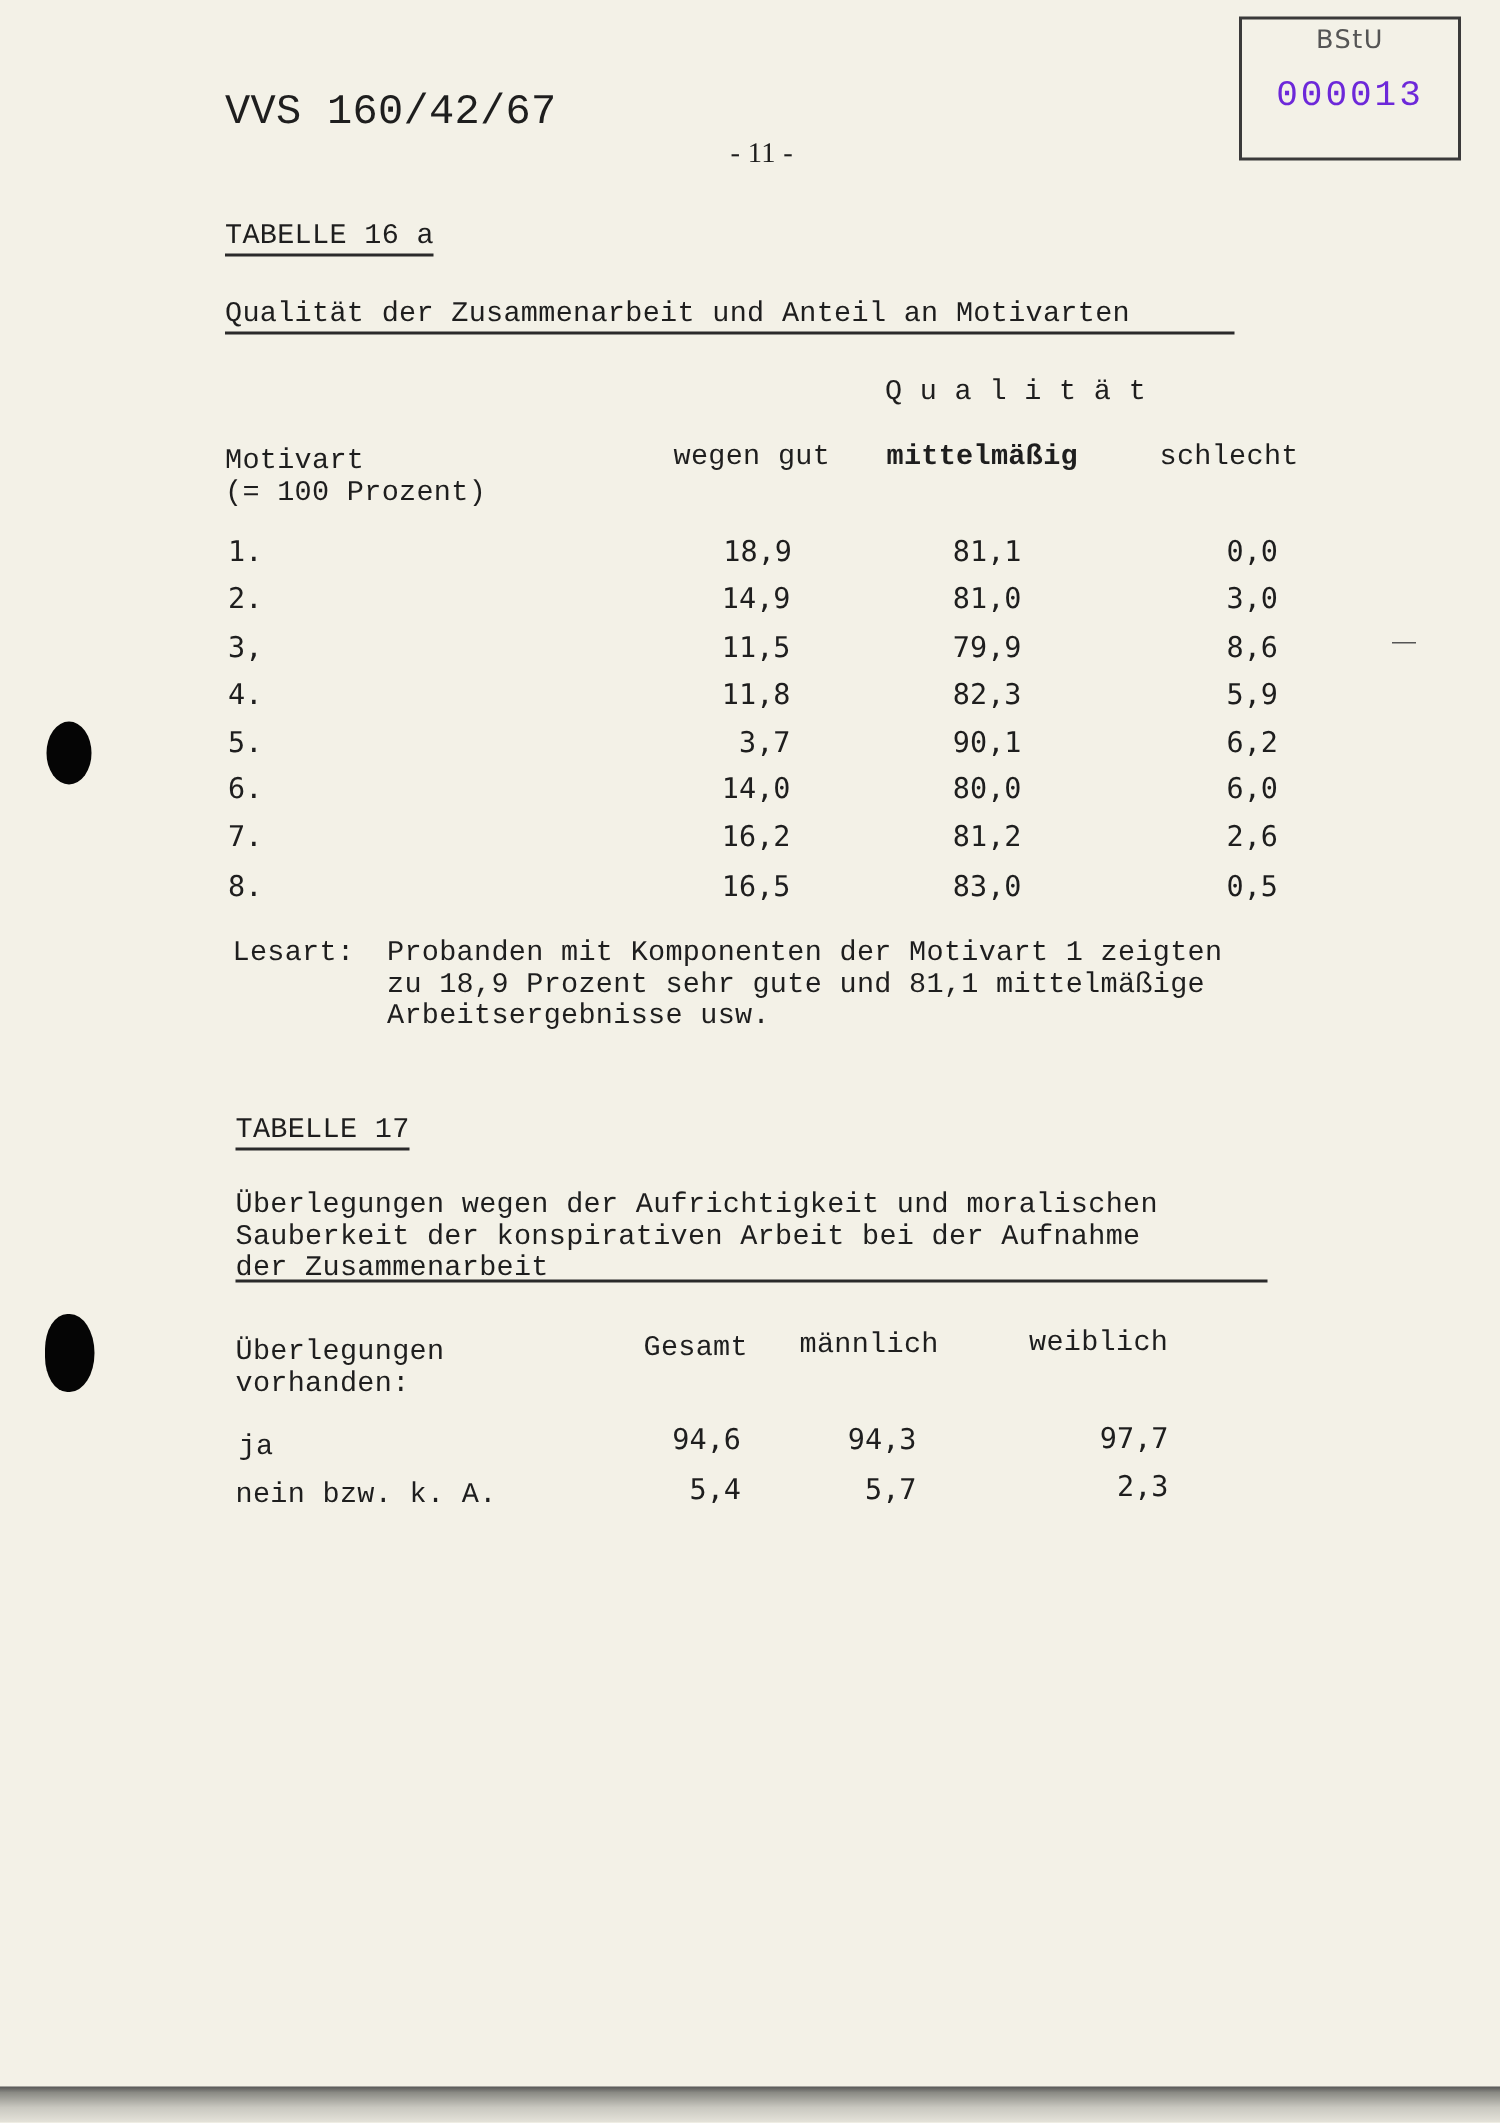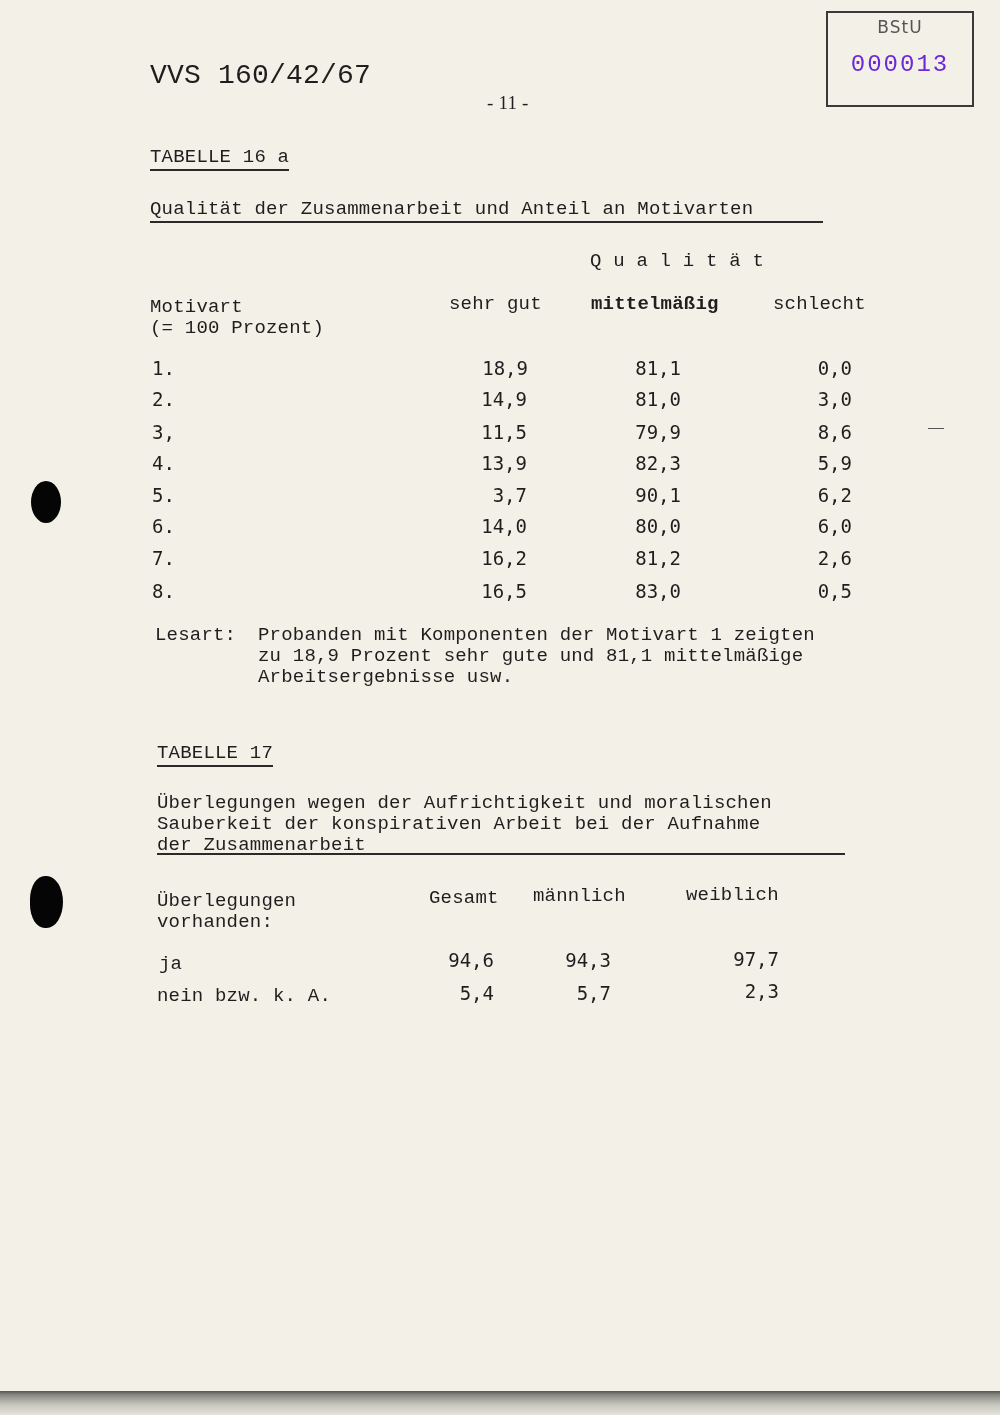--- a/index.html
+++ b/index.html
@@ -41,21 +41,21 @@
 
 <div class="hole" style="left:31px;top:481px;width:30px;height:42px;"></div>
 <div class="hole" style="left:30px;top:876px;width:33px;height:52px;border-radius:45% 50% 50% 45%;"></div>
 
 <div class="abs t ul" style="left:150px;top:146px;">TABELLE 16 a</div>
 <div class="abs t ul" style="left:150px;top:198px;width:673px;">Qualität der Zusammenarbeit und Anteil an Motivarten</div>
 
 <div class="abs t" style="left:590px;top:250px;">Q u a l i t ä t</div>
 <div class="abs t" style="left:150px;top:296px;">Motivart</div>
 <div class="abs t" style="left:150px;top:317px;">(= 100 Prozent)</div>
-<div class="abs t" style="left:449px;top:293px;">sehr gut</div>
+<div class="abs t" style="left:449px;top:293px;">wegen gut</div>
 <div class="abs t" style="left:591px;top:293px;font-weight:bold;">mittelmäßig</div>
 <div class="abs t" style="left:773px;top:293px;">schlecht</div>
 
 <div>
   <div>
     <div class="abs num" style="left:152px;top:357px;">1.</div>
     <div class="abs num r" style="left:441px;width:87px;top:357px;">18,9</div>
     <div class="abs num r" style="left:600px;width:81px;top:357px;">81,1</div>
     <div class="abs num r" style="left:770px;width:82px;top:357px;">0,0</div>
   </div>
@@ -66,21 +66,21 @@
     <div class="abs num r" style="left:770px;width:82px;top:388px;">3,0</div>
   </div>
   <div>
     <div class="abs num" style="left:152px;top:421px;">3,</div>
     <div class="abs num r" style="left:440px;width:87px;top:421px;">11,5</div>
     <div class="abs num r" style="left:600px;width:81px;top:421px;">79,9</div>
     <div class="abs num r" style="left:770px;width:82px;top:421px;">8,6</div>
   </div>
   <div>
     <div class="abs num" style="left:152px;top:452px;">4.</div>
-    <div class="abs num r" style="left:440px;width:87px;top:452px;">13,9</div>
+    <div class="abs num r" style="left:440px;width:87px;top:452px;">11,8</div>
     <div class="abs num r" style="left:600px;width:81px;top:452px;">82,3</div>
     <div class="abs num r" style="left:770px;width:82px;top:452px;">5,9</div>
   </div>
   <div>
     <div class="abs num" style="left:152px;top:484px;">5.</div>
     <div class="abs num r" style="left:440px;width:87px;top:484px;">3,7</div>
     <div class="abs num r" style="left:600px;width:81px;top:484px;">90,1</div>
     <div class="abs num r" style="left:770px;width:82px;top:484px;">6,2</div>
   </div>
   <div>

